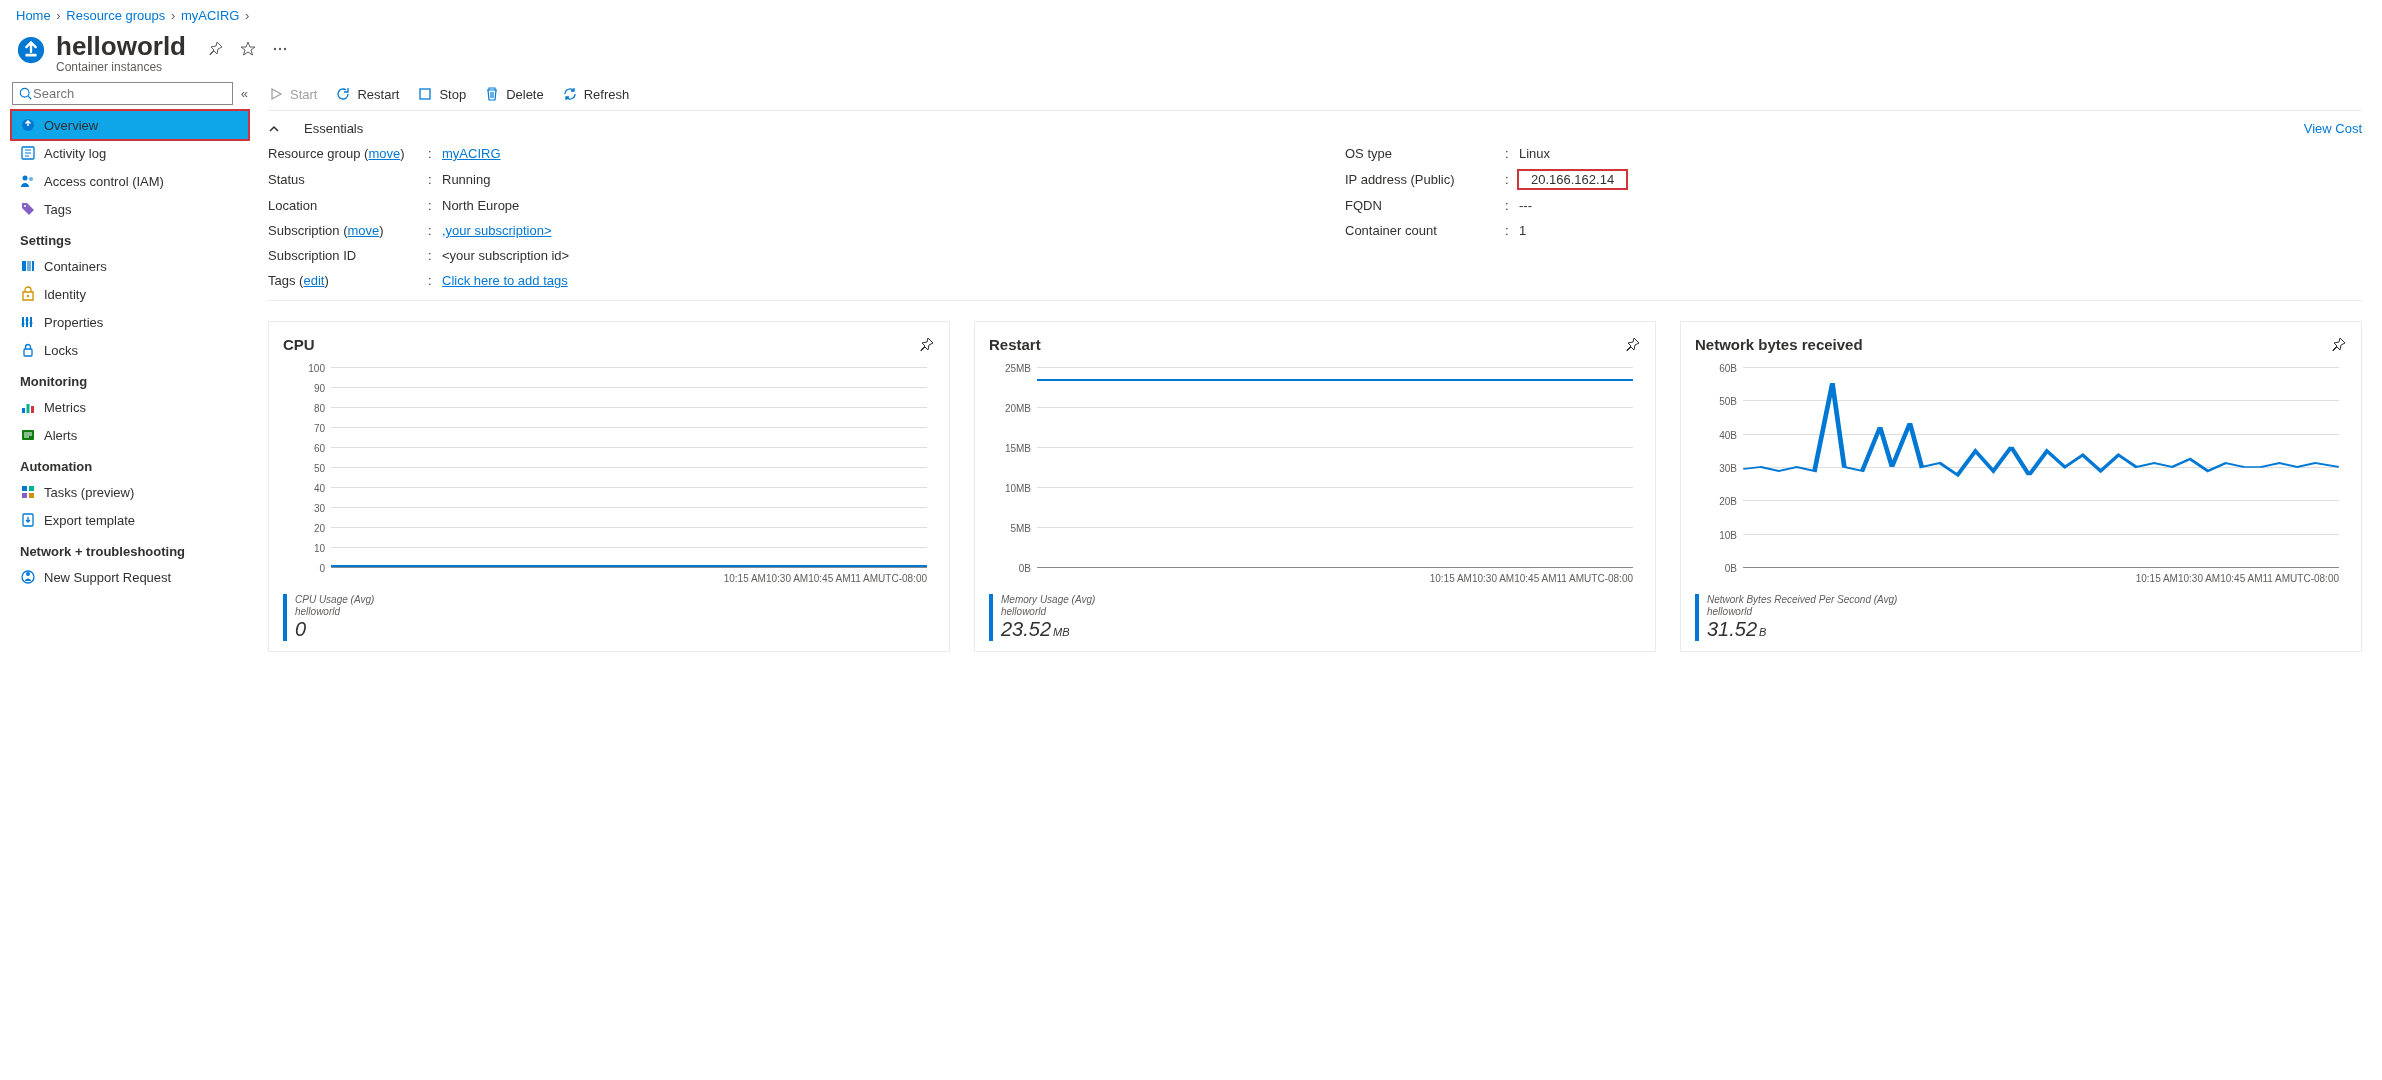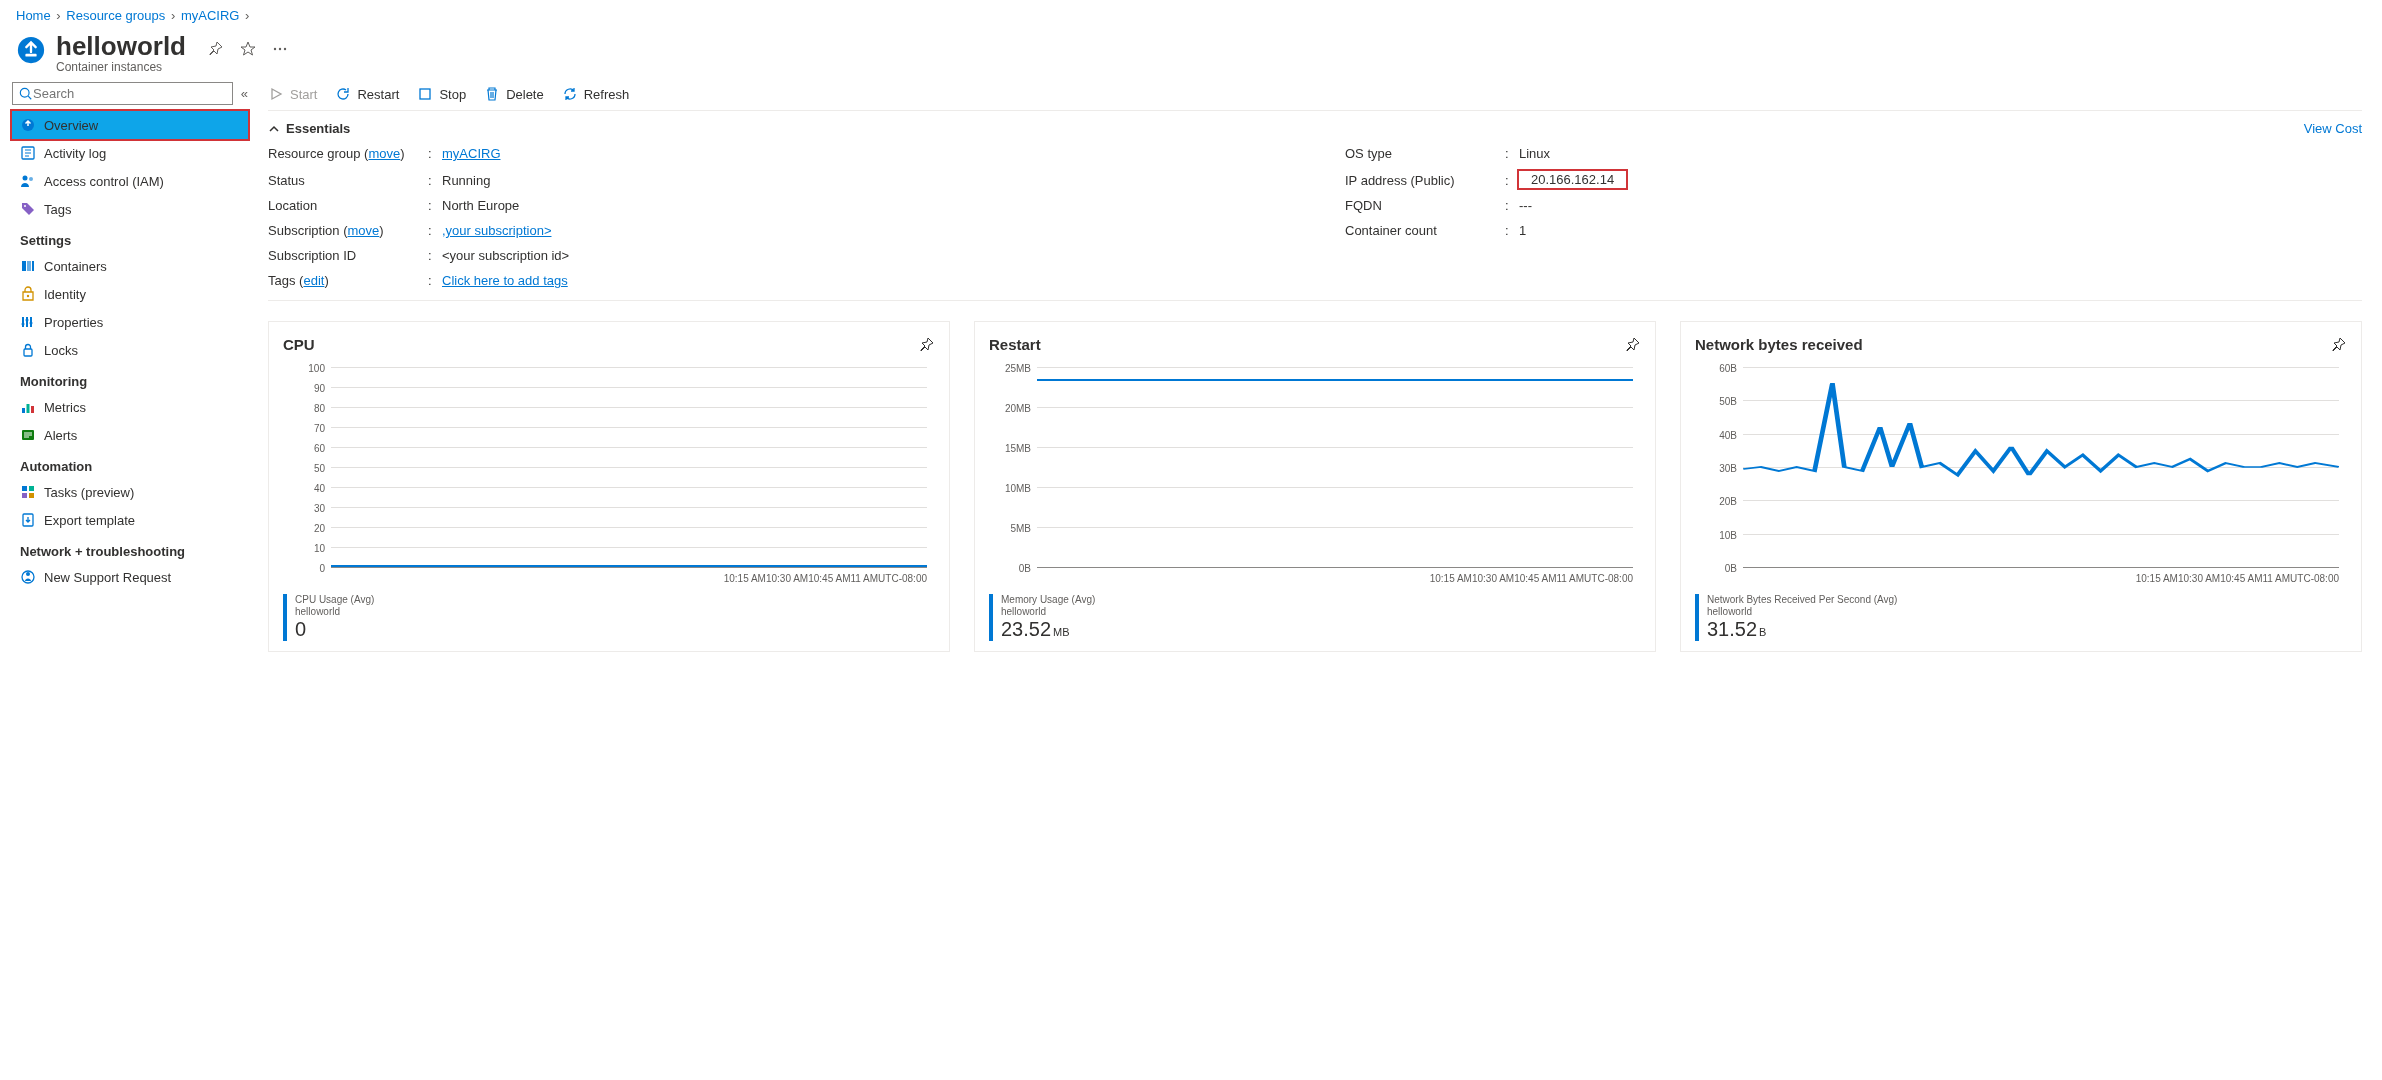--- a/index.html
+++ b/index.html
@@ -24,41 +24,41 @@
 .nav-item { display: flex; align-items: center; gap: 8px; padding: 6px 8px; cursor: pointer; font-size: 13px; }
 .nav-item.selected { background: #0ea5e9; outline: 2px solid #d13438; }
 .nav-section { font-weight: 600; padding: 10px 8px 4px; font-size: 13px; }
 .nav-item svg { width: 16px; height: 16px; flex-shrink: 0; }
 .main { flex: 1; padding: 0 20px 20px 12px; }
 .toolbar { display: flex; align-items: center; gap: 18px; padding: 4px 0 8px; border-bottom: 1px solid #edebe9; }
 .tb-btn { display: inline-flex; align-items: center; gap: 6px; cursor: pointer; font-size: 13px; }
 .tb-btn.disabled { color: #a19f9d; cursor: default; }
 .tb-btn svg { width: 16px; height: 16px; }
 .essentials-hdr { display: flex; align-items: center; justify-content: space-between; padding: 10px 0; }
-.ess-left { display: flex; align-items: center; gap: 6px; font-weight: 700; cursor: pointer; }
+.ess-left { display: flex; align-items: center; gap: 24px; font-weight: 400; cursor: pointer; }
 .essentials { display: grid; grid-template-columns: 1fr 1fr; column-gap: 60px; row-gap: 10px; padding-bottom: 12px; border-bottom: 1px solid #edebe9; }
-.ess-row { display: flex; align-items: flex-end; }
+.ess-row { display: flex; align-items: center; }
 .ess-label { width: 160px; color: #323130; font-size: 13px; }
 .ess-colon { width: 14px; color: #323130; }
 .ess-val { font-size: 13px; }
 .ess-val.hl { outline: 2px solid #d13438; padding: 1px 12px; }
 .ess-full { grid-column: 1 / -1; }
 .charts { display: grid; grid-template-columns: repeat(3, 1fr); gap: 24px; margin-top: 20px; }
 .card { border: 1px solid #edebe9; padding: 14px 14px 10px; }
 .card-hdr { display: flex; justify-content: space-between; align-items: center; margin-bottom: 14px; }
 .card-title { font-weight: 600; font-size: 15px; }
 .pin { cursor: pointer; }
 .chart-area { position: relative; height: 200px; margin-left: 48px; margin-right: 8px; margin-bottom: 6px; }
 .gridline { position: absolute; left: 0; right: 0; border-top: 1px solid #e1dfdd; }
 .gridline.base { border-top-color: #8a8886; }
 .ylabel { position: absolute; right: 100%; margin-right: 6px; font-size: 10px; color: #605e5c; transform: translateY(-50%); white-space: nowrap; }
 .xaxis { display: flex; justify-content: flex-end; font-size: 10px; color: #605e5c; margin-left: 48px; margin-right: 8px; margin-top: 4px; }
 .line-flat { position: absolute; left: 0; right: 0; border-top: 2px solid #0078d4; }
 .svg-line { position: absolute; inset: 0; width: 100%; height: 100%; }
-.legend { display: flex; align-items: flex-start; gap: 8px; margin-top: 10px; border-left: 4px solid #0078d4; padding-left: 8px; }
+.legend { display: flex; align-items: flex-start; gap: 8px; margin-top: 10px; border-left: 4px solid #0078d4; padding-left: 8px; font-style: italic; }
 .legend-txt { font-size: 10px; color: #605e5c; line-height: 1.2; }
 .legend-val { font-size: 20px; font-weight: 400; }
 .legend-val .unit { font-size: 11px; margin-left: 2px; }
 </style>
 </head>
 <body>
 
 <div class="breadcrumb">
   <a>Home</a>
   <span class="chev">›</span>

